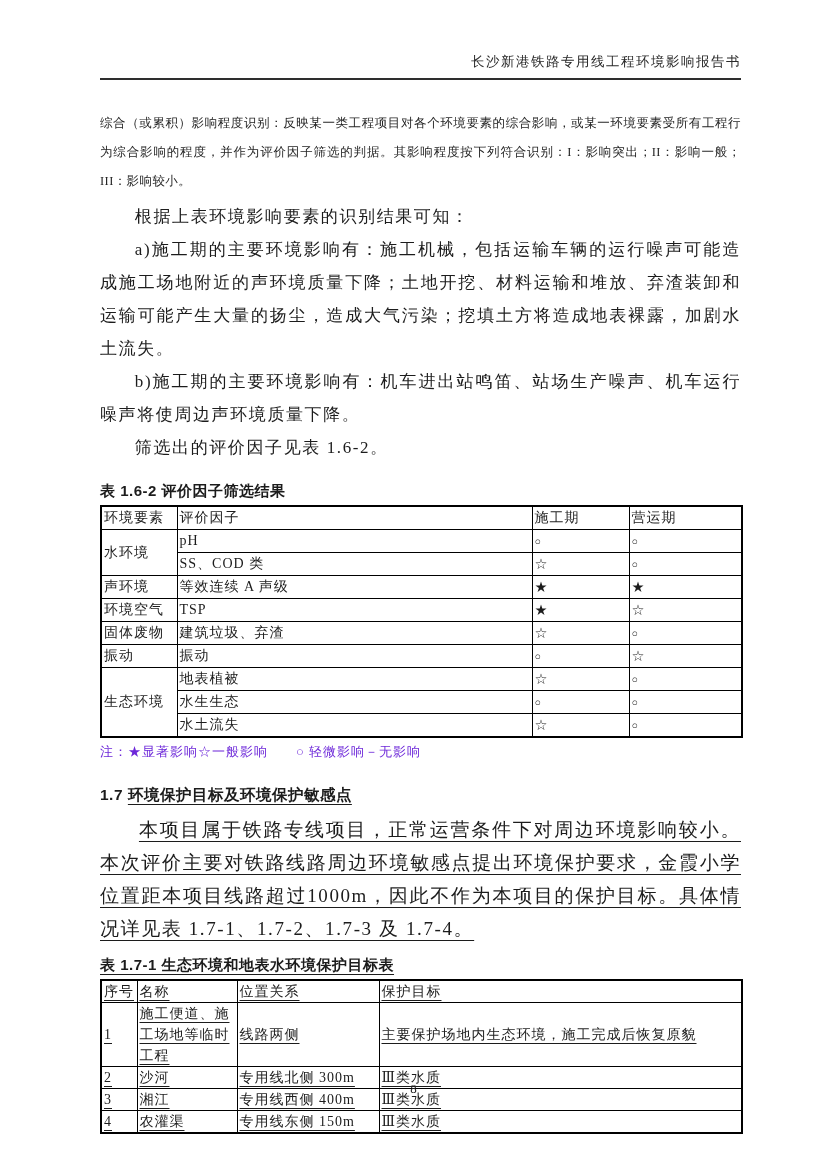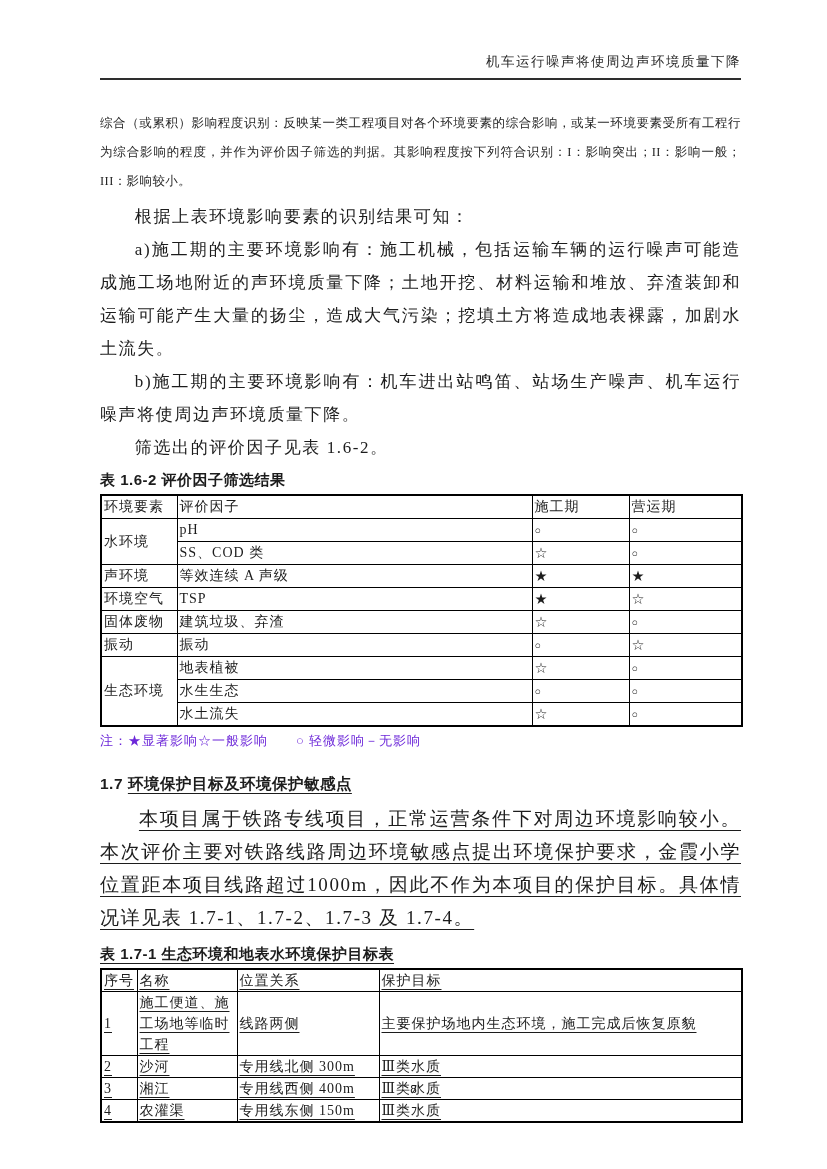--- a/index.html
+++ b/index.html
@@ -42,21 +42,21 @@
     letter-spacing:1.6px;
     text-align:justify;
     text-justify:inter-character;
   }
 
   .tbl-title{
     font-family:"Liberation Sans","DejaVu Sans",sans-serif;
     font-weight:bold;
     font-size:15px;
     line-height:25px;
-    margin-top:3px;
+    margin-top:14px;
     letter-spacing:0.5px;
   }
   .tbl-title.u-title span{text-decoration:underline;text-underline-offset:4px;}
   .tbl-title.second{margin-top:7px;}
 
   table.doc-tbl{
     border-collapse:collapse;
     table-layout:fixed;
     width:641px;
     margin-top:2px;
@@ -126,21 +126,21 @@
     font-size:13px;
     color:#222;
   }
 </style>
 </head>
 <body>
 
 <div class="page">
   <div class="content">
 
-    <div class="doc-header">机车运行噪声将使周边声环境质量下降</div>
+    <div class="doc-header">长沙新港铁路专用线工程环境影响报告书</div>
 
     <p class="intro">综合（或累积）影响程度识别：反映某一类工程项目对各个环境要素的综合影响，或某一环境要素受所有工程行为综合影响的程度，并作为评价因子筛选的判据。其影响程度按下列符合识别：I：影响突出；II：影响一般；III：影响较小。</p>
 
     <div class="body-text">
       <p>根据上表环境影响要素的识别结果可知：</p>
       <p>a)施工期的主要环境影响有：施工机械，包括运输车辆的运行噪声可能造成施工场地附近的声环境质量下降；土地开挖、材料运输和堆放、弃渣装卸和运输可能产生大量的扬尘，造成大气污染；挖填土方将造成地表裸露，加剧水土流失。</p>
       <p>b)施工期的主要环境影响有：机车进出站鸣笛、站场生产噪声、机车运行噪声将使周边声环境质量下降。</p>
       <p>筛选出的评价因子见表 1.6-2。</p>
     </div>
 

